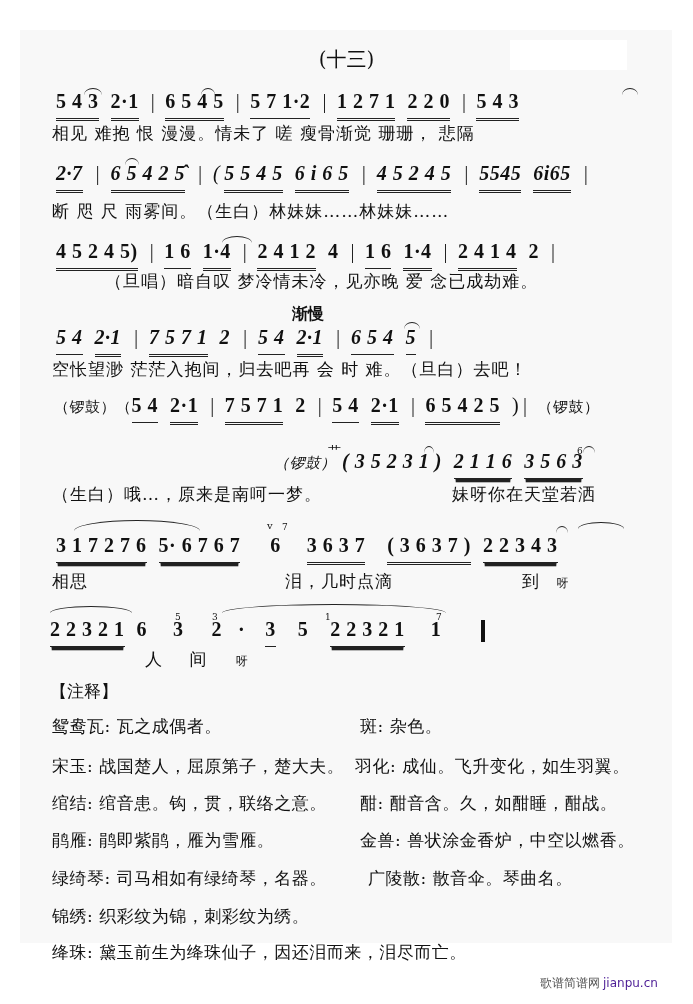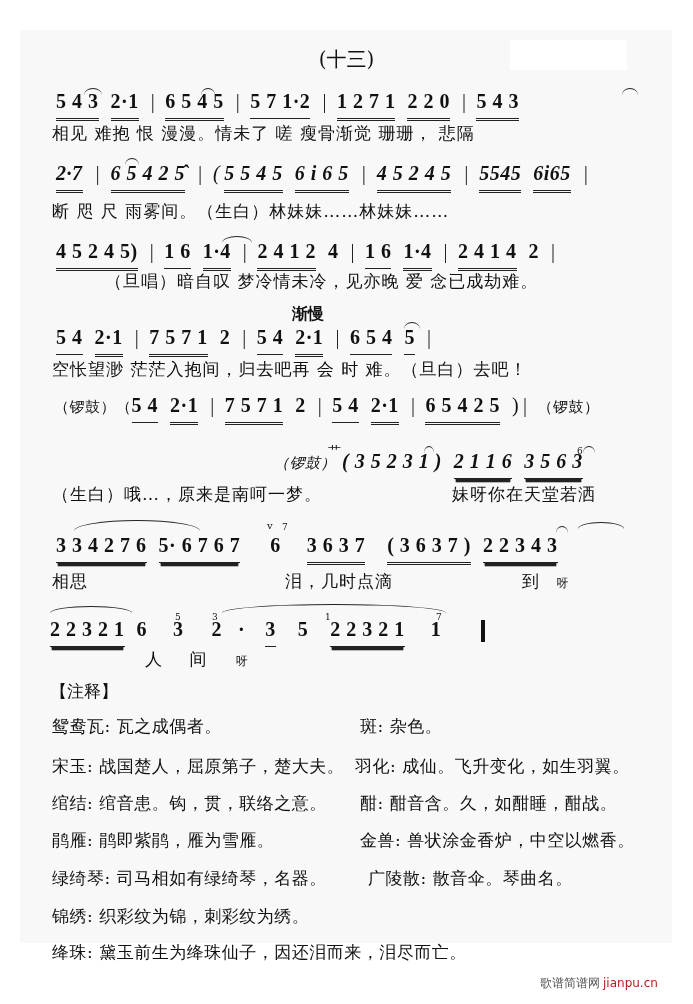--- a/index.html
+++ b/index.html
@@ -40,21 +40,21 @@
   .slur {
     position: absolute; border-top: 1.3px solid #222; border-radius: 50% 50% 0 0 / 100% 100% 0 0; height: 6px;
   }
   .dblbar { position: absolute; width: 4px; height: 22px; background: #111; }
   .annot-head { position: absolute; left: 50px; top: 680px; font-size: 17px; font-family: "DejaVu Serif", serif; }
   .annot { position: absolute; font-size: 17px; white-space: nowrap; font-family: "DejaVu Serif", serif; letter-spacing: 0.5px; }
   .watermark {
     position: absolute; left: 540px; top: 975px; font-size: 12px; color: #555; white-space: nowrap;
     font-family: "DejaVu Sans", sans-serif;
   }
-  .watermark .domain { color: #b91c1c; margin-left: 3px; }
+  .watermark .domain { color: #4c1d95; margin-left: 3px; }
 </style>
 </head>
 <body>
 
 <div class="page"></div>
 <div class="blank-box"></div>
 
 <div class="title">(十三)</div>
 
 <div class="row" style="top:88px;">
@@ -79,21 +79,21 @@
   <div class="slur" style="left:222px;top:0px;width:30px;"></div>
   <div class="notes" style="top:4px;">
     <span class="grp u2">4 5 2 4  5)</span><span class="bar">|</span><span class="grp u1">1 6</span><span class="grp u2">1·4</span><span class="bar">|</span><span class="grp u2">2 4 1 2</span><span class="grp">4</span><span class="bar">|</span><span class="grp u1">1 6</span><span class="grp u2">1·4</span><span class="bar">|</span><span class="grp u2">2 4 1 4</span><span class="grp">2</span><span class="bar">|</span>
   </div>
   <div class="lyrics" style="top:34px; left:105px;">（旦唱）暗自叹      梦冷情未冷，见亦晚 爱 念已成劫难。</div>
 </div>
 
 <div class="row" style="top:304px;">
   <div class="mark" style="left:292px;top:0px;font-size:16px;font-weight:bold;">渐慢</div>
   <div class="slur" style="left:404px;top:18px;width:16px;"></div>
-  <div class="notes" style="top:22px;">
+  <div class="notes" style="top:22px;font-style:italic;">
     <span class="grp u1">5 4</span><span class="grp u2">2·1</span><span class="bar">|</span><span class="grp u2">7 5 7 1</span><span class="grp">2</span><span class="bar">|</span><span class="grp u1">5 4</span><span class="grp u2">2·1</span><span class="bar">|</span><span class="grp u1">6 5 4</span><span class="grp u1">5</span><span class="bar">|</span>
   </div>
   <div class="lyrics" style="top:54px;">空怅望渺 茫茫入抱间，归去吧再  会   时  难。（旦白）去吧！</div>
 </div>
 
 <div class="row" style="top:394px;">
   <div class="notes" style="top:0px; left:54px;font-family:Liberation Serif, serif;">
     <span class="small">（锣鼓）（</span><span class="grp u1">5 4</span><span class="grp u2">2·1</span><span class="bar">|</span><span class="grp u2">7 5 7 1</span><span class="grp">2</span><span class="bar">|</span><span class="grp u1">5 4</span><span class="grp u2">2·1</span><span class="bar">|</span><span class="grp u2">6 5 4 2 5</span><span class="paren">)</span><span class="bar">|</span><span class="small">（锣鼓）</span>
   </div>
 </div>
@@ -110,21 +110,21 @@
   <div class="lyrics" style="top:37px;left:452px;">妹呀你在天堂若洒</div>
 </div>
 
 <div class="row" style="top:520px;">
   <div class="slur" style="left:74px;top:0px;width:126px;height:10px;"></div>
   <div class="slur" style="left:556px;top:6px;width:12px;"></div>
   <div class="slur" style="left:578px;top:2px;width:46px;"></div>
   <div class="mark" style="left:267px;top:0px;font-size:10px;">v</div>
   <div class="mark" style="left:282px;top:2px;font-size:9px;">7</div>
   <div class="notes" style="top:14px;">
-    <span class="grp u3">3 3 4 2 7 6</span><span class="grp u3">5· 6 7 6 7</span><span class="grp" style="margin-left:18px;margin-right:26px;">6</span><span class="grp u2" style="margin-right:22px;">3 6 3 7</span><span class="grp u2">( 3 6 3 7 )</span><span class="grp u3">2 2 3 4 3</span>
+    <span class="grp u3">3 1 7 2 7 6</span><span class="grp u3">5· 6 7 6 7</span><span class="grp" style="margin-left:18px;margin-right:26px;">6</span><span class="grp u2" style="margin-right:22px;">3 6 3 7</span><span class="grp u2">( 3 6 3 7 )</span><span class="grp u3">2 2 3 4 3</span>
   </div>
   <div class="lyrics" style="top:50px;">
     <span>相思</span>
   </div>
   <div class="lyrics" style="top:50px;left:285px;">
     <span>泪，几时点滴</span>
   </div>
   <div class="lyrics" style="top:50px;left:522px;">
     <span>到</span>
     <span style="font-size:12px;margin-left:10px;">呀</span>

